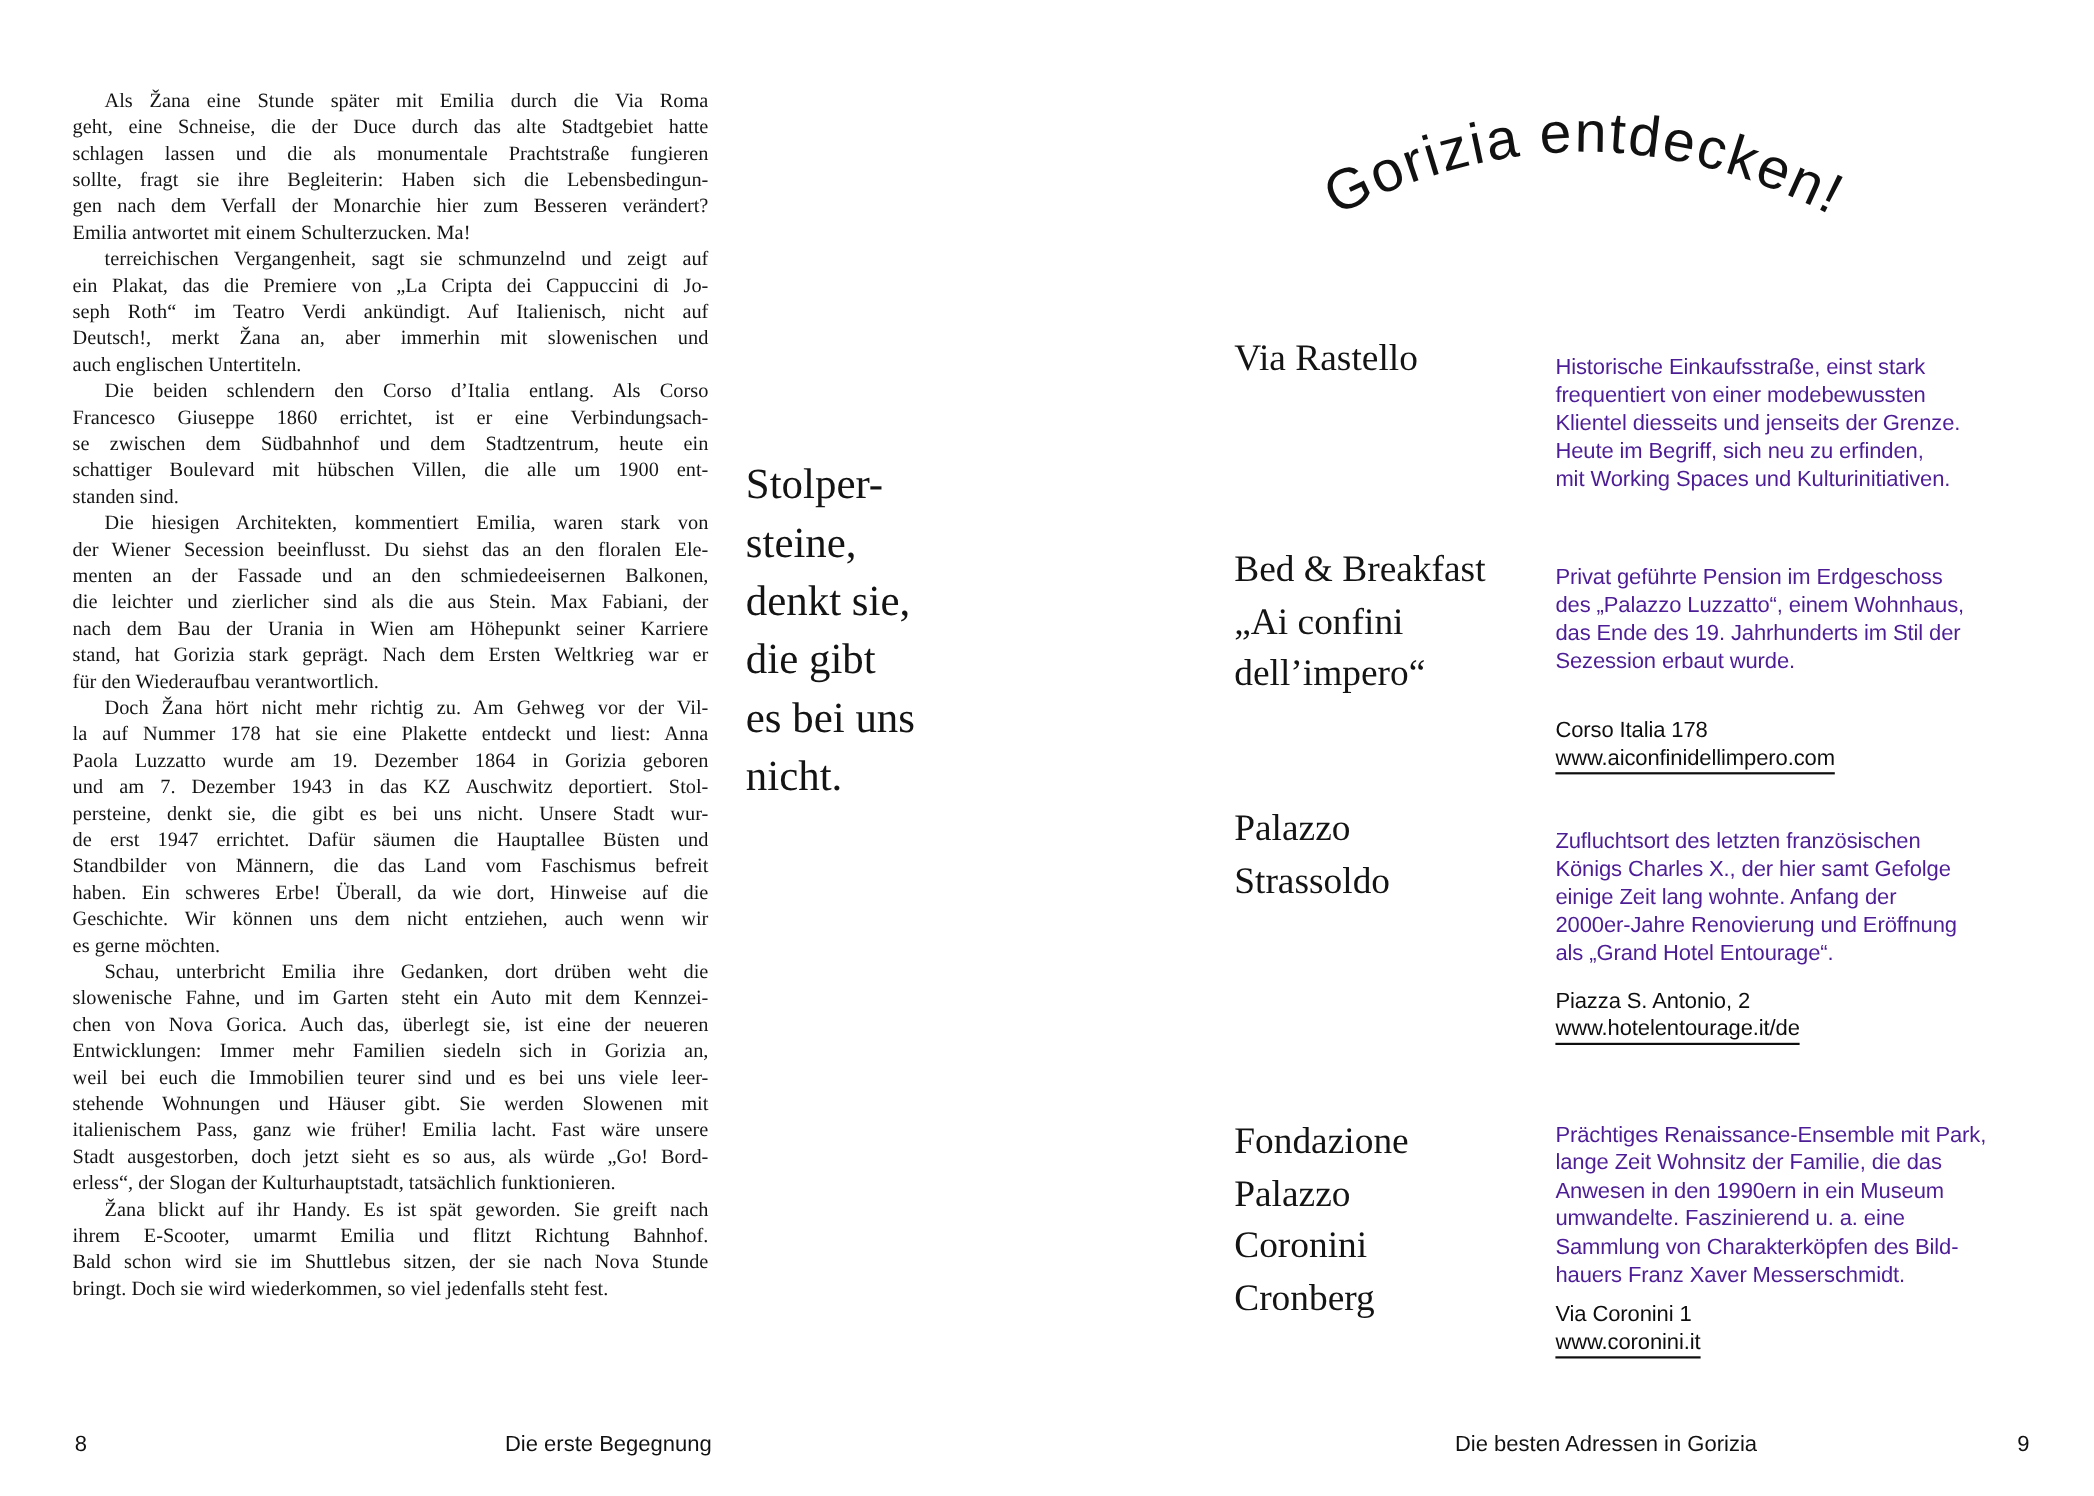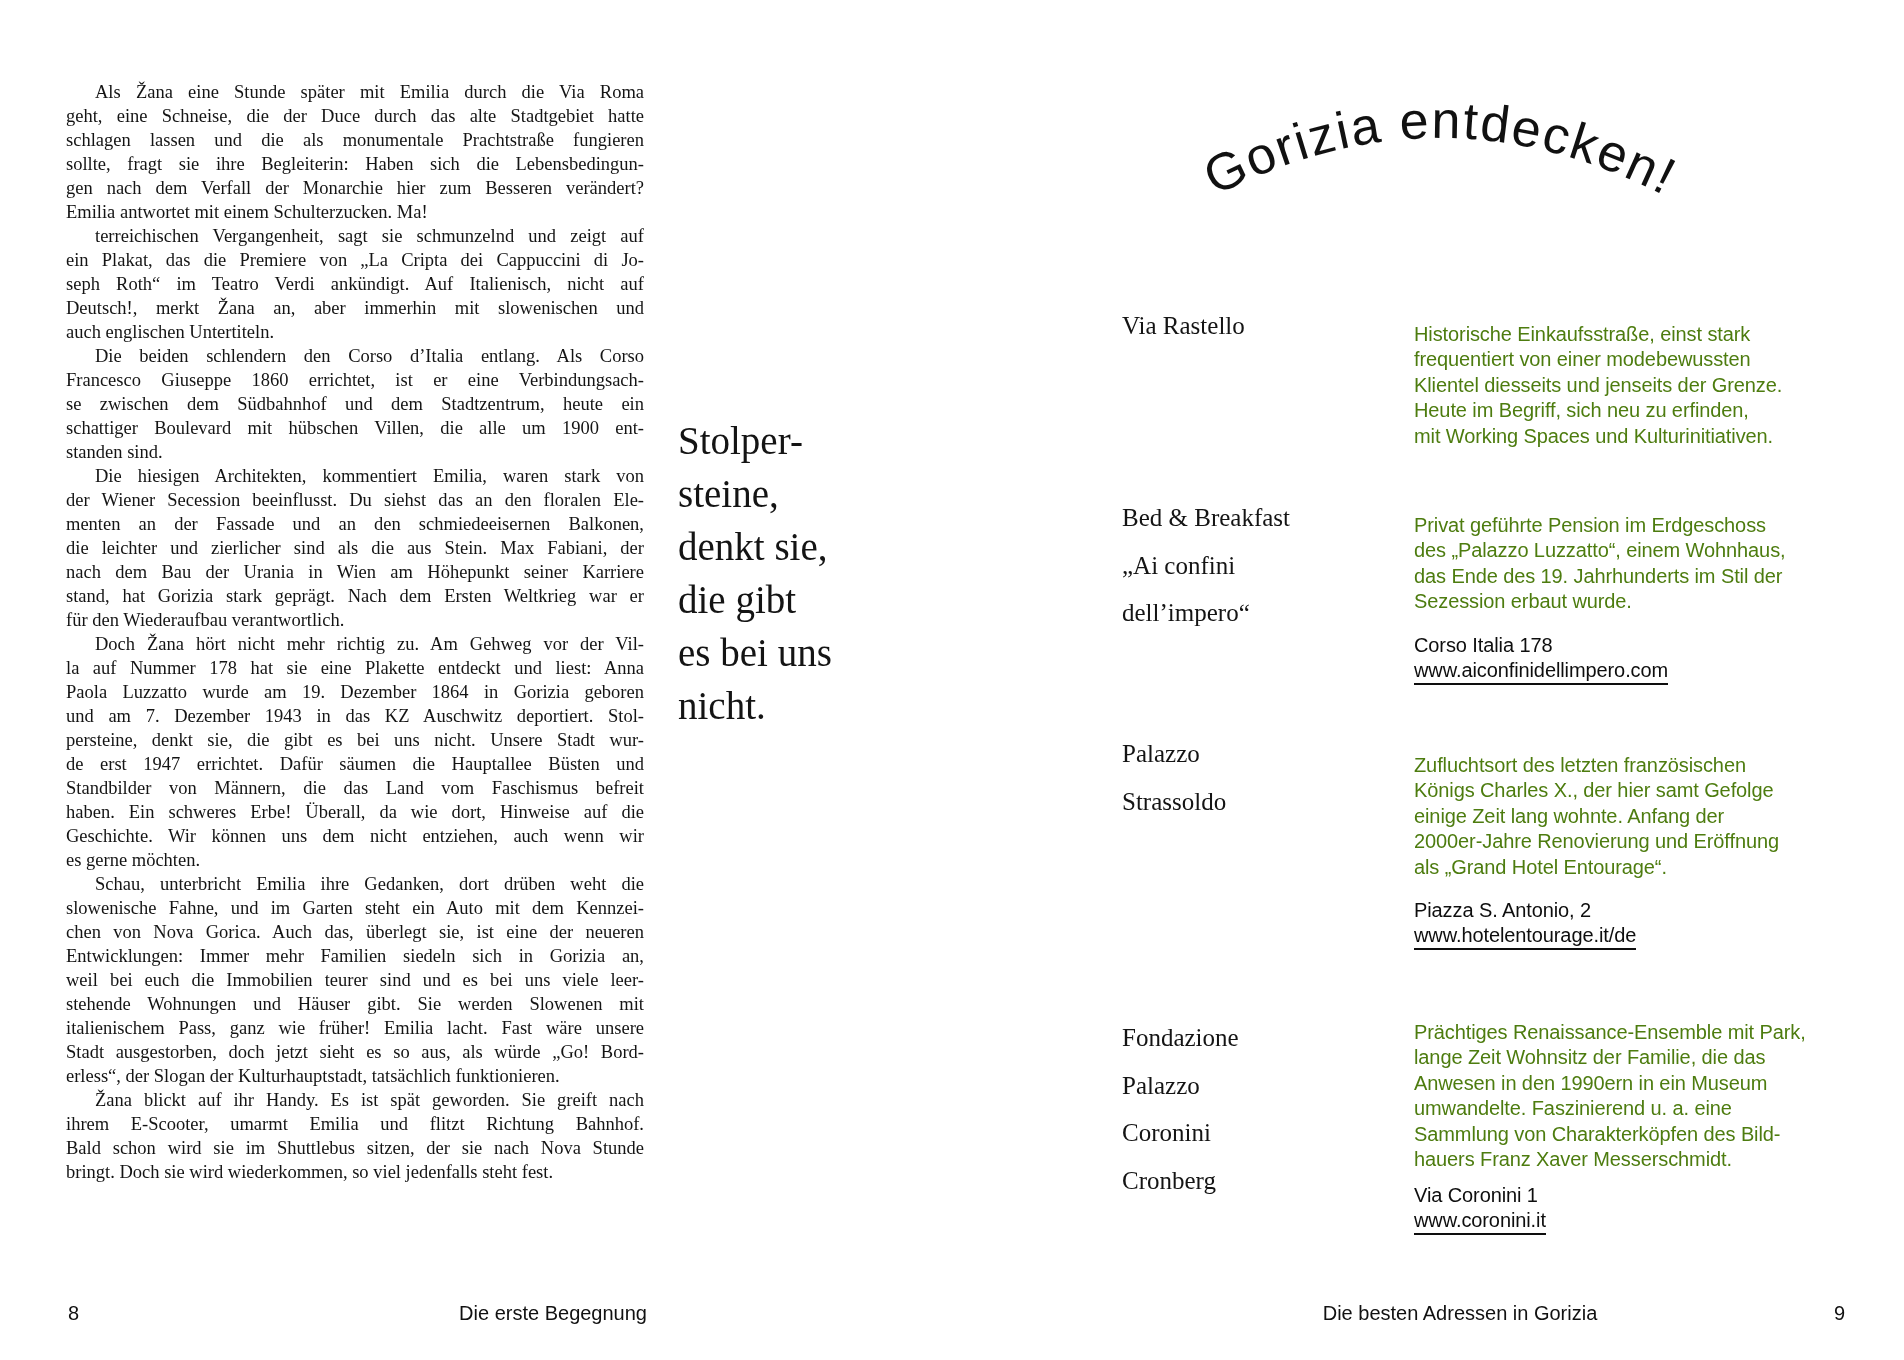--- a/index.html
+++ b/index.html
@@ -44,35 +44,35 @@
     font-family: "Liberation Sans", "DejaVu Sans", sans-serif;
     font-size: 52px;
     letter-spacing: 2px;
     fill: #111;
   }
 
   
   .entry-heading {
     position: absolute;
     left: 1122px; width: 290px;
-    font-size: 25px; line-height: 47.5px;
+    font-size: 34px; line-height: 47.5px;
     white-space: pre;
     color: #141414;
   }
   .sans {
     font-family: "Liberation Sans", "DejaVu Sans", sans-serif;
     font-weight: 500;
     letter-spacing: -0.1px;
   }
   .entry-desc {
     position: absolute;
     left: 1414px; width: 432px;
     font-size: 20px; line-height: 25.4px;
     white-space: pre;
-    color: #4d7c0f;
+    color: #4c1d95;
   }
   .entry-address {
     position: absolute;
     left: 1414px; width: 432px;
     font-size: 20px; line-height: 25.4px;
     color: #0e0e0e;
   }
   .entry-address .addr-line { white-space: pre; }
   .entry-address .link {
     display: inline-block;
@@ -195,21 +195,21 @@
 Heute im Begriff, sich neu zu erfinden,
 mit Working Spaces und Kulturinitiativen.</div>
 
     <div class="entry-heading" style="top:494px">Bed &amp; Breakfast
 „Ai confini
 dell’impero“</div>
     <div class="entry-desc sans" style="top:513px">Privat geführte Pension im Erdgeschoss
 des „Palazzo Luzzatto“, einem Wohnhaus,
 das Ende des 19. Jahrhunderts im Stil der
 Sezession erbaut wurde.</div>
-    <div class="entry-address sans" style="top:633px">
+    <div class="entry-address sans" style="top:652px">
       <div class="addr-line">Corso Italia 178</div>
       <a class="link">www.aiconfinidellimpero.com</a>
     </div>
 
     <div class="entry-heading" style="top:730px">Palazzo
 Strassoldo</div>
     <div class="entry-desc sans" style="top:753px">Zufluchtsort des letzten französischen
 Königs Charles X., der hier samt Gefolge
 einige Zeit lang wohnte. Anfang der
 2000er-Jahre Renovierung und Eröffnung

